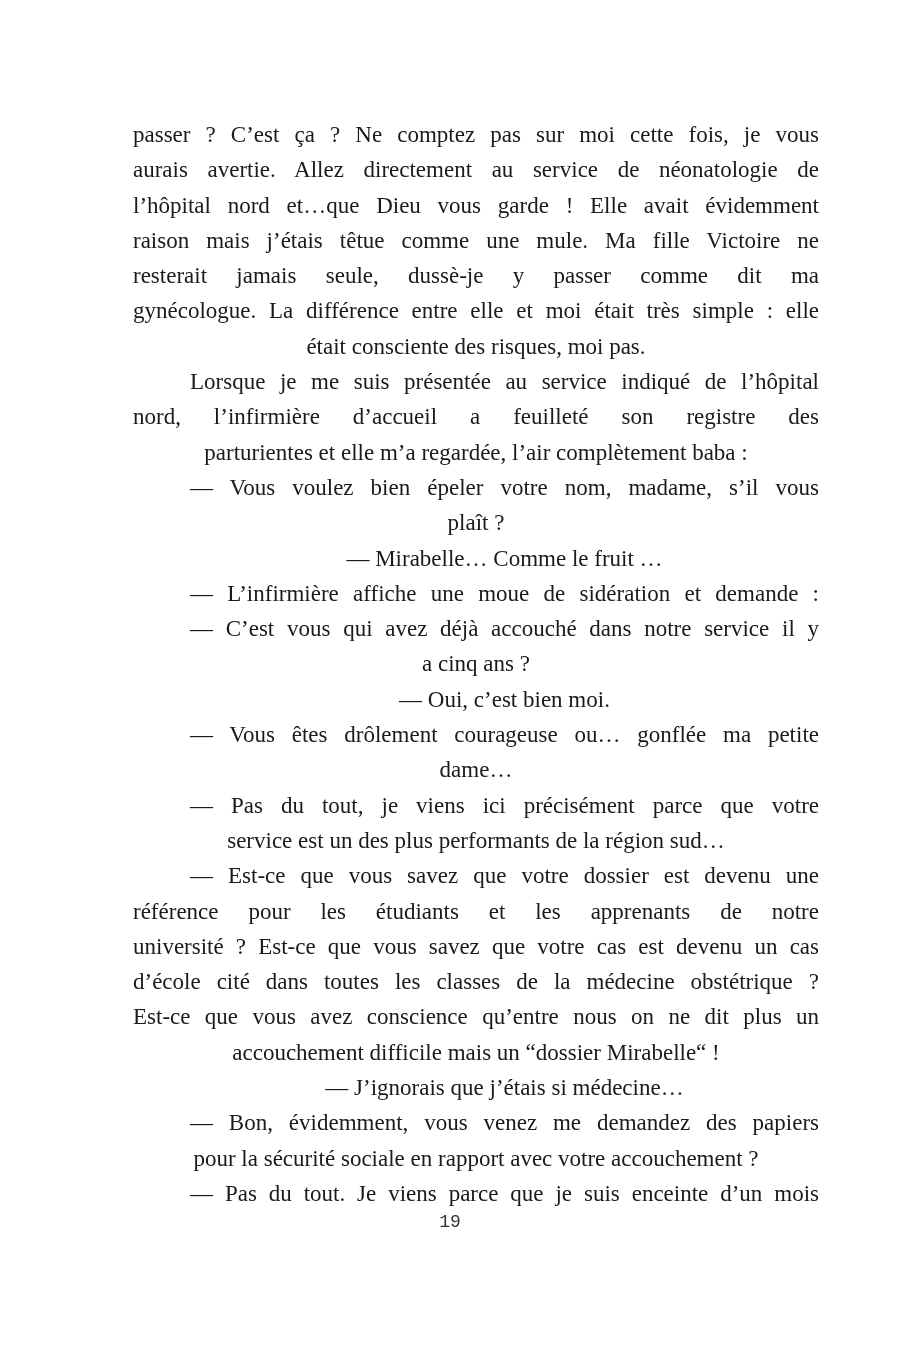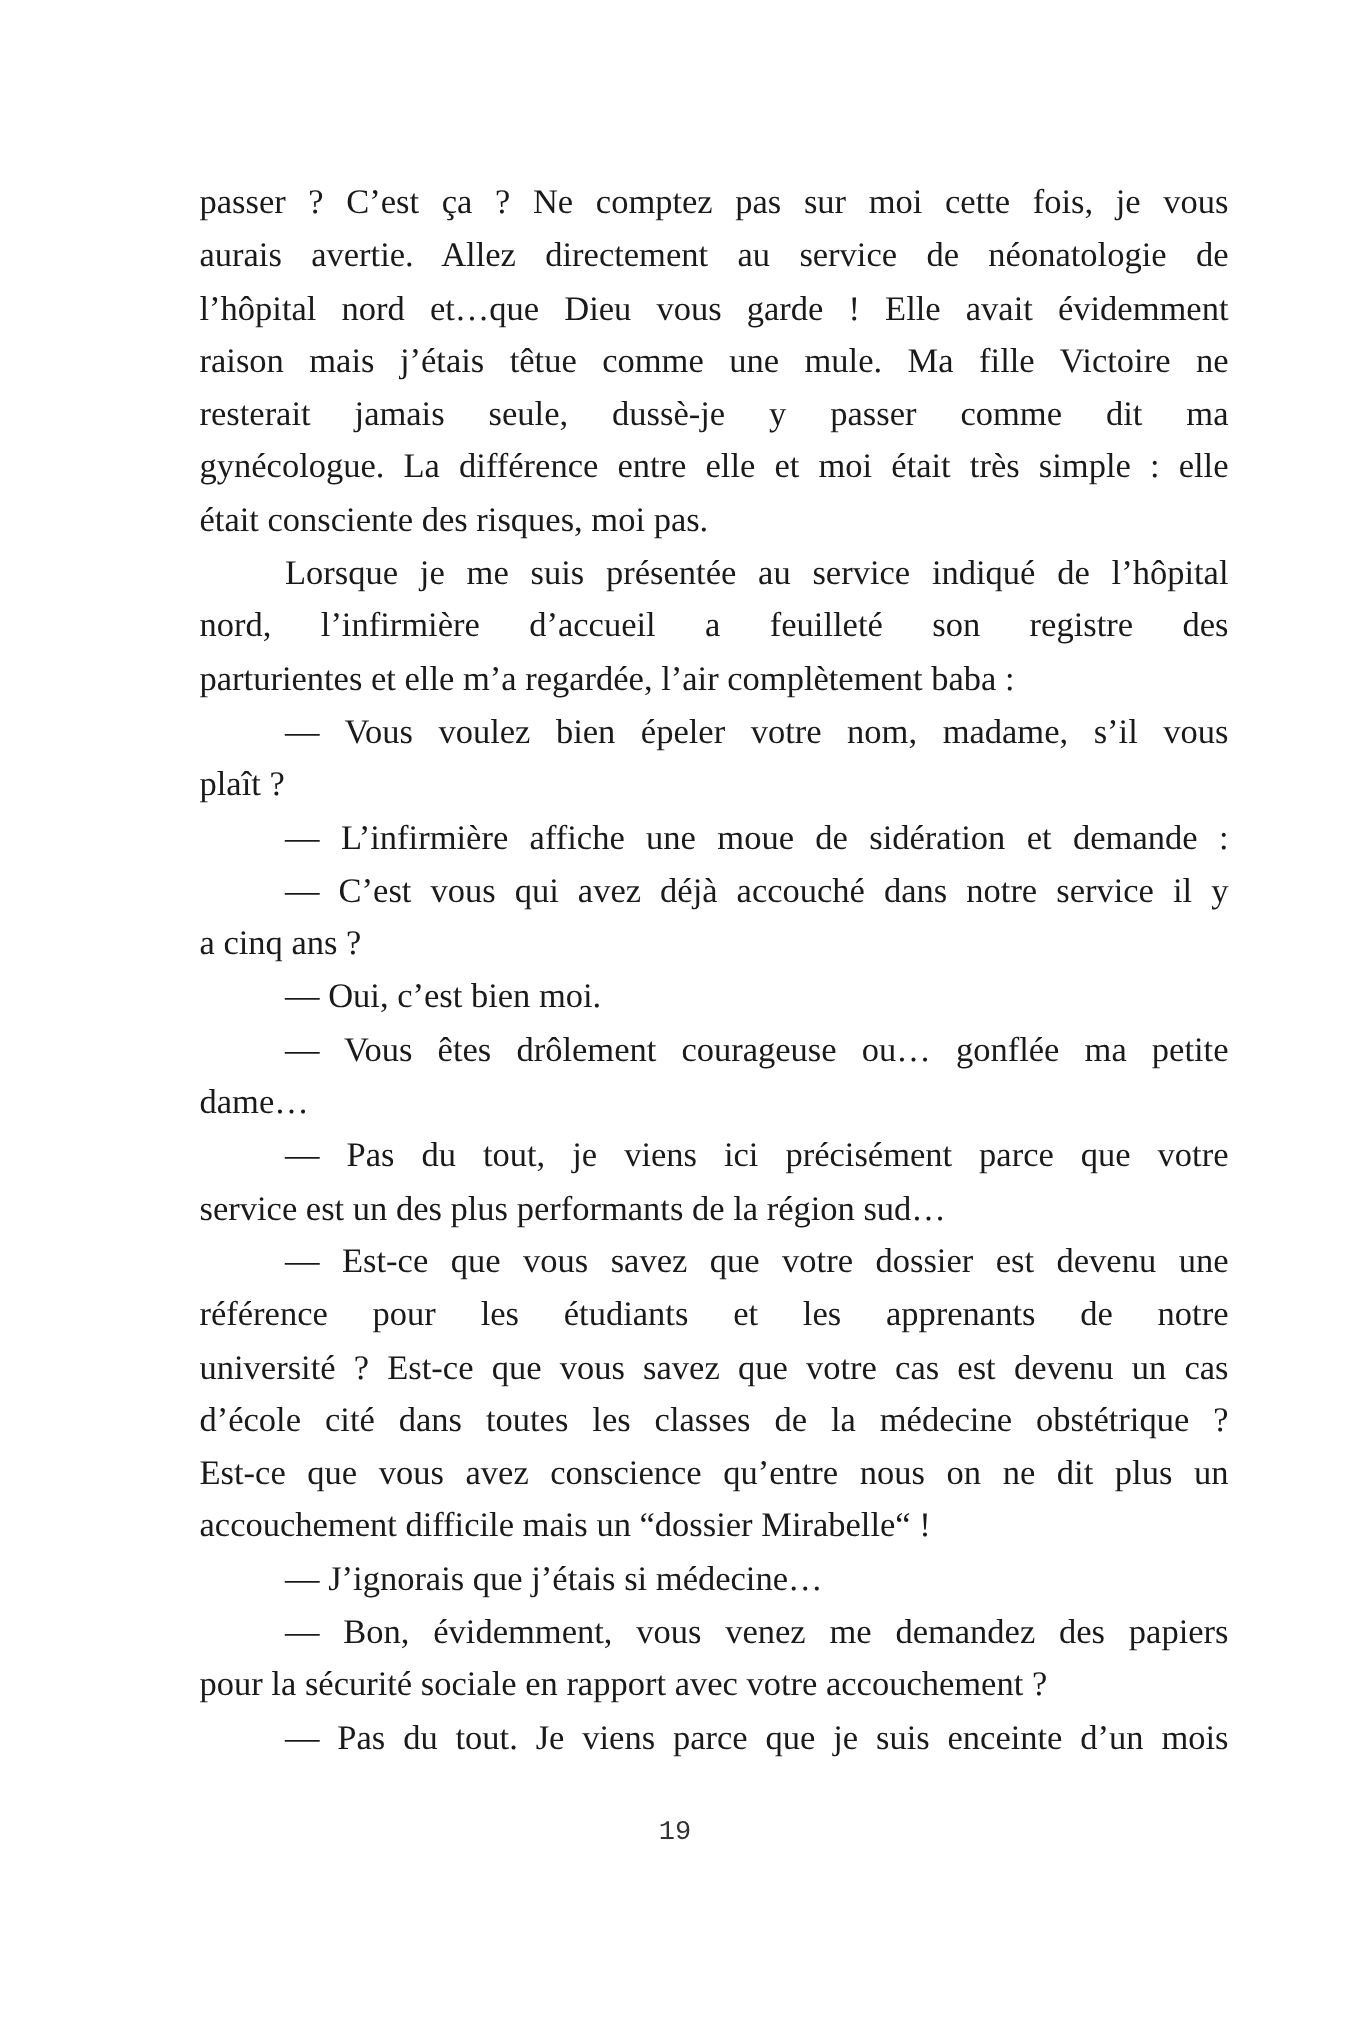--- a/index.html
+++ b/index.html
@@ -11,20 +11,21 @@
     width: 686px;
     font-family: "Liberation Serif", serif;
     font-size: 23px;
     line-height: 35.3px;
     color: #1a1a1a;
   }
   .line {
     display: block;
     white-space: nowrap;
     height: 35.3px;
+    text-align: center;
   }
   .line.justify {
     text-align: justify;
     text-align-last: justify;
     white-space: normal;
   }
   .line.indent-para { padding-left: 57px; }
   .line.indent-dash { padding-left: 57px; }
   .page-number {
     position: absolute;
@@ -45,20 +46,21 @@
     <span class="line justify">l’hôpital nord et…que Dieu vous garde ! Elle avait évidemment</span>
     <span class="line justify">raison mais j’étais têtue comme une mule. Ma fille Victoire ne</span>
     <span class="line justify">resterait jamais seule, dussè-je y passer comme dit ma</span>
     <span class="line justify">gynécologue. La différence entre elle et moi était très simple : elle</span>
     <span class="line">était consciente des risques, moi pas.</span>
     <span class="line justify indent-para">Lorsque je me suis présentée au service indiqué de l’hôpital</span>
     <span class="line justify">nord, l’infirmière d’accueil a feuilleté son registre des</span>
     <span class="line">parturientes et elle m’a regardée, l’air complètement baba :</span>
     <span class="line justify indent-dash">— Vous voulez bien épeler votre nom, madame, s’il vous</span>
     <span class="line">plaît ?</span>
+    <span class="line indent-dash">— Mirabelle… Comme le fruit …</span>
     <span class="line justify indent-dash">— L’infirmière affiche une moue de sidération et demande :</span>
     <span class="line justify indent-dash">— C’est vous qui avez déjà accouché dans notre service il y</span>
     <span class="line">a cinq ans ?</span>
     <span class="line indent-dash">—  Oui, c’est bien moi.</span>
     <span class="line justify indent-dash">— Vous êtes drôlement courageuse ou… gonflée ma petite</span>
     <span class="line">dame…</span>
     <span class="line justify indent-dash">— Pas du tout, je viens ici précisément parce que votre</span>
     <span class="line">service est un des plus performants de la région sud…</span>
     <span class="line justify indent-dash">— Est-ce que vous savez que votre dossier est devenu une</span>
     <span class="line justify">référence pour les étudiants et les apprenants de notre</span>

